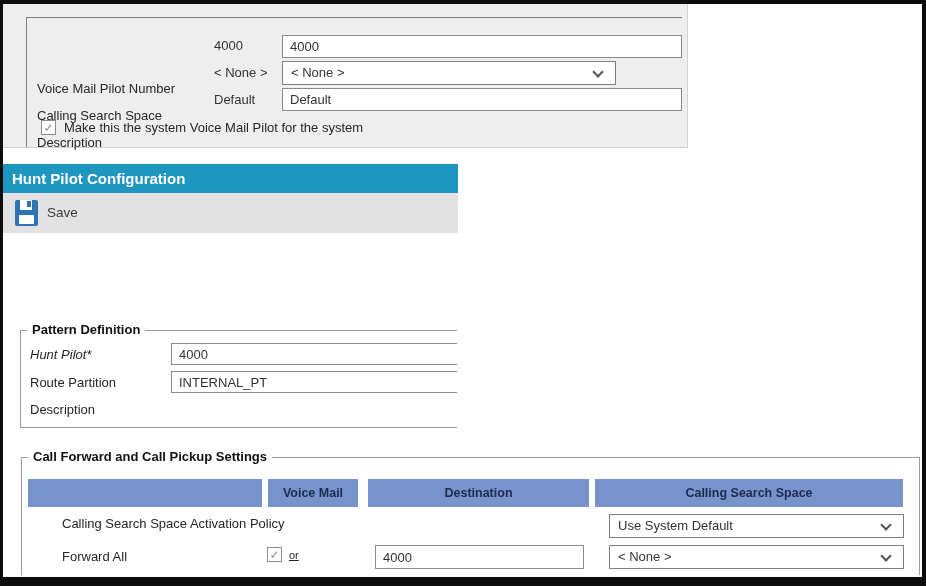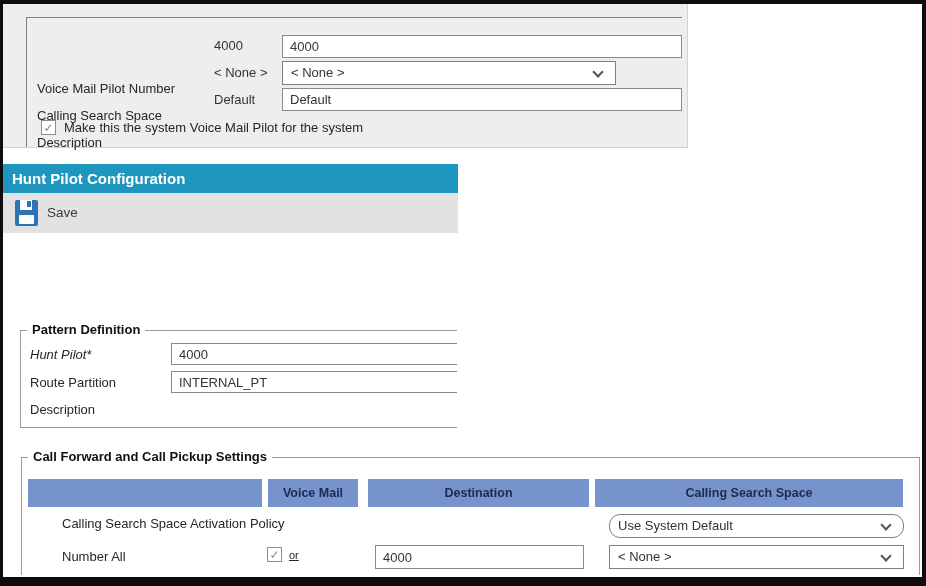--- a/index.html
+++ b/index.html
@@ -91,21 +91,21 @@
   .cf-legend { left:6px; top:-9px; }
   .th { position:absolute; top:21px; height:28px; background:#7793cb;
         color:#1d2b4f; font-weight:bold; font-size:12.5px; line-height:28px;
         text-align:center; }
   .th1 { left:6px;   width:234px; }
   .th2 { left:246px; width:90px; }
   .th3 { left:346px; width:221px; }
   .th4 { left:573px; width:308px; }
   .cf-label { position:absolute; left:16px; font-size:13px; line-height:22px;margin-left:24px; }
   .cfl1 { top:55px; } .cfl2 { top:88px; }
-  .cf-dd1 { left:587px; top:56px; width:295px; height:24px;border-radius:11px; }
+  .cf-dd1 { left:587px; top:56px; width:295px; height:24px; }
   .cf-dd2 { left:587px; top:87px; width:295px; height:24px; }
   .cf-cb { left:245px; top:89px; }
   .cf-or { left:267px; top:88px; line-height:18px; font-size:11px;text-decoration:underline; }
   .cf-inp { left:353px; top:87px; width:209px; height:24px; }
 </style>
 </head>
 <body>
 
 <div class="frame">
 
@@ -169,21 +169,21 @@
     <div class="th th3">Destination</div>
     <div class="th th2">Voice Mail</div>
     <div class="th th4">Calling Search Space</div>
 
     <div class="cf-label cfl1">Calling Search Space Activation Policy</div>
     <div class="sel cf-dd1">
       <span class="sel-text">Use System Default</span>
       <span class="chev"></span>
     </div>
 
-    <div class="cf-label cfl2">Number All</div>
+    <div class="cf-label cfl2">Forward All</div>
     <span class="checkbox cf-cb">
       <span class="checkmark">✓</span>
     </span>
     <div class="abs cf-or">or</div>
     <input class="inp cf-inp" value="4000" style="">
     <div class="sel cf-dd2">
       <span class="sel-text">&lt; None &gt;</span>
       <span class="chev"></span>
     </div>
   </div>

